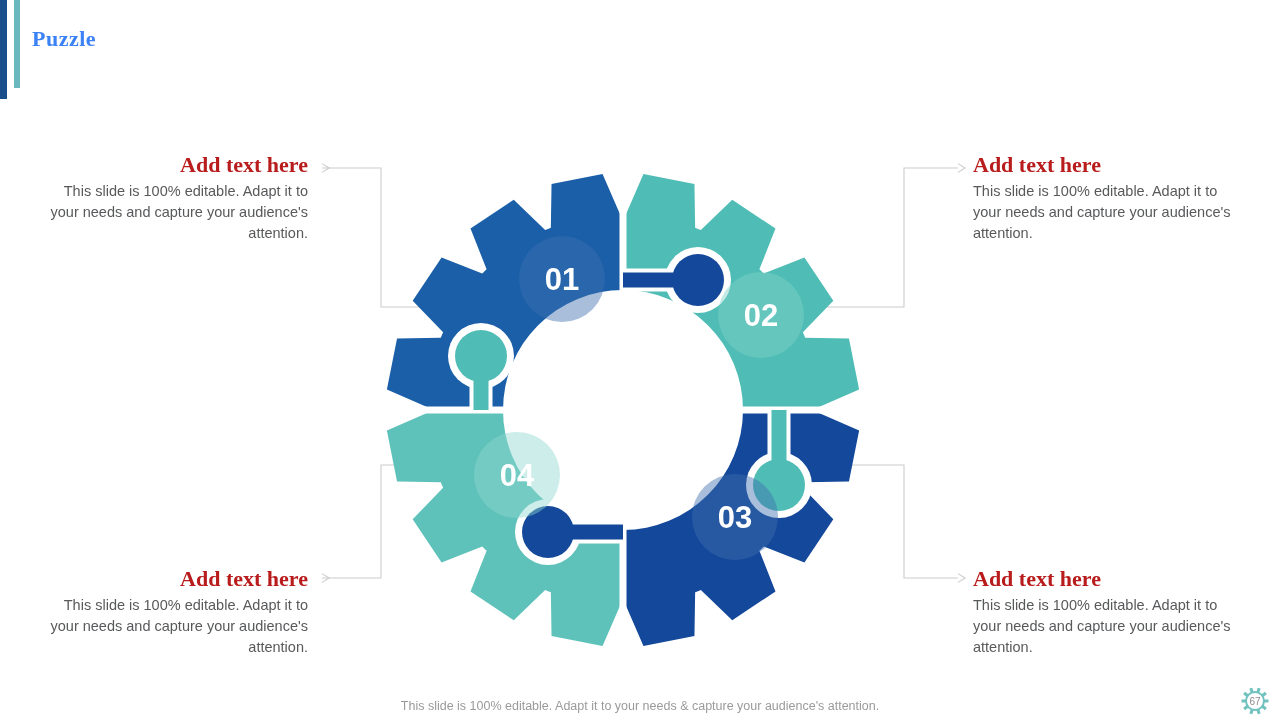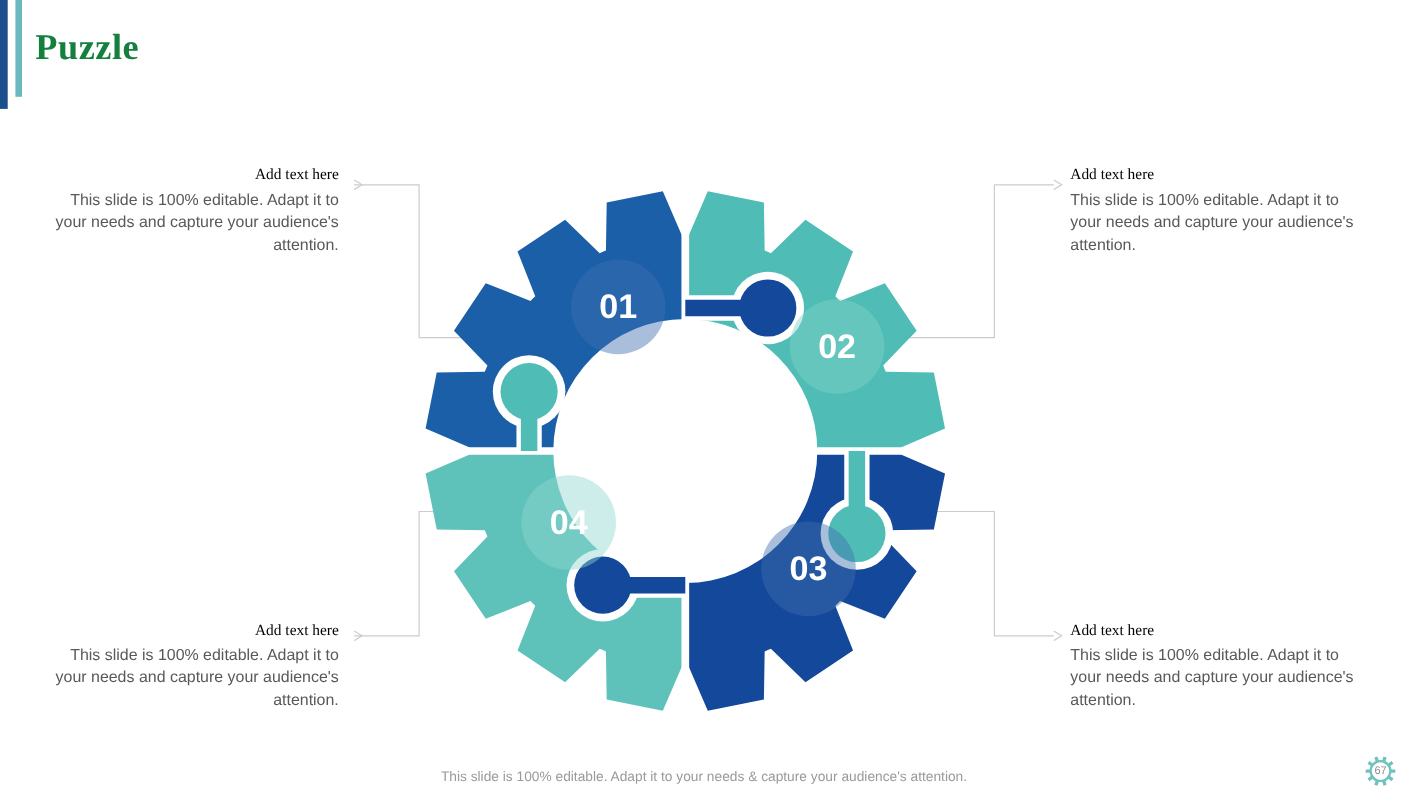--- a/index.html
+++ b/index.html
@@ -31,36 +31,36 @@
     width: 6px;
     height: 88px;
     background: #6AB8BE;
   }
   #page-title {
     position: absolute;
     left: 32px;
     top: 26px;
     font-family: "Liberation Serif", serif;
     font-weight: bold;
-    font-size: 33px;
-    color: #15803d;
+    font-size: 22px;
+    color: #3b82f6;
     letter-spacing: 0.5px;
     white-space: nowrap;
   }
 
   
   .callout {
     position: absolute;
     width: 258px;
   }
   .callout .callout-heading {
     font-family: "Liberation Serif", serif;
-    font-weight: normal;
-    font-size: 14px;
-    color: #000000;
+    font-weight: bold;
+    font-size: 22px;
+    color: #b91c1c;
     margin: 0 0 3px 0;
     line-height: 1.2;
   }
   .callout .callout-body {
     font-family: "Liberation Sans", sans-serif;
     font-size: 14.5px;
     color: #58595b;
     line-height: 1.42;
     margin: 0;
   }

